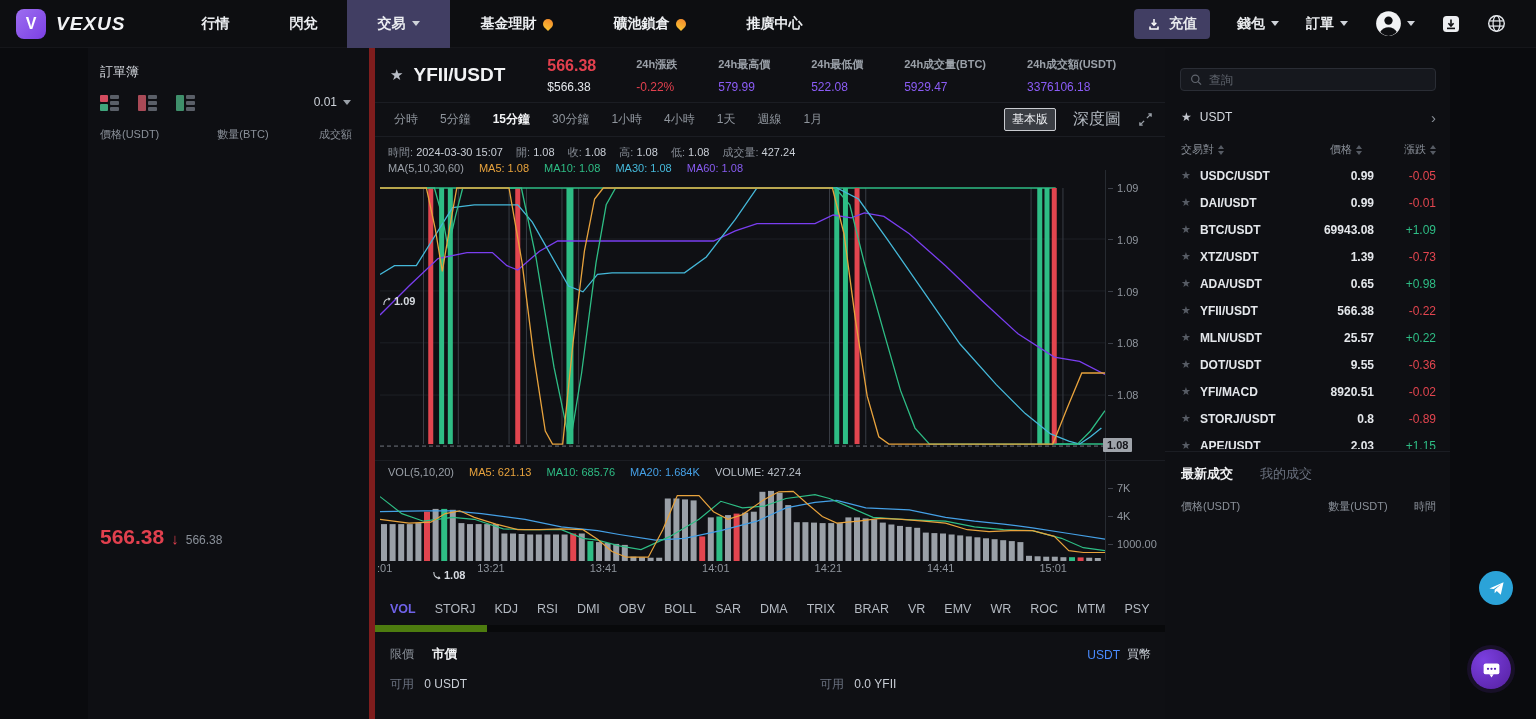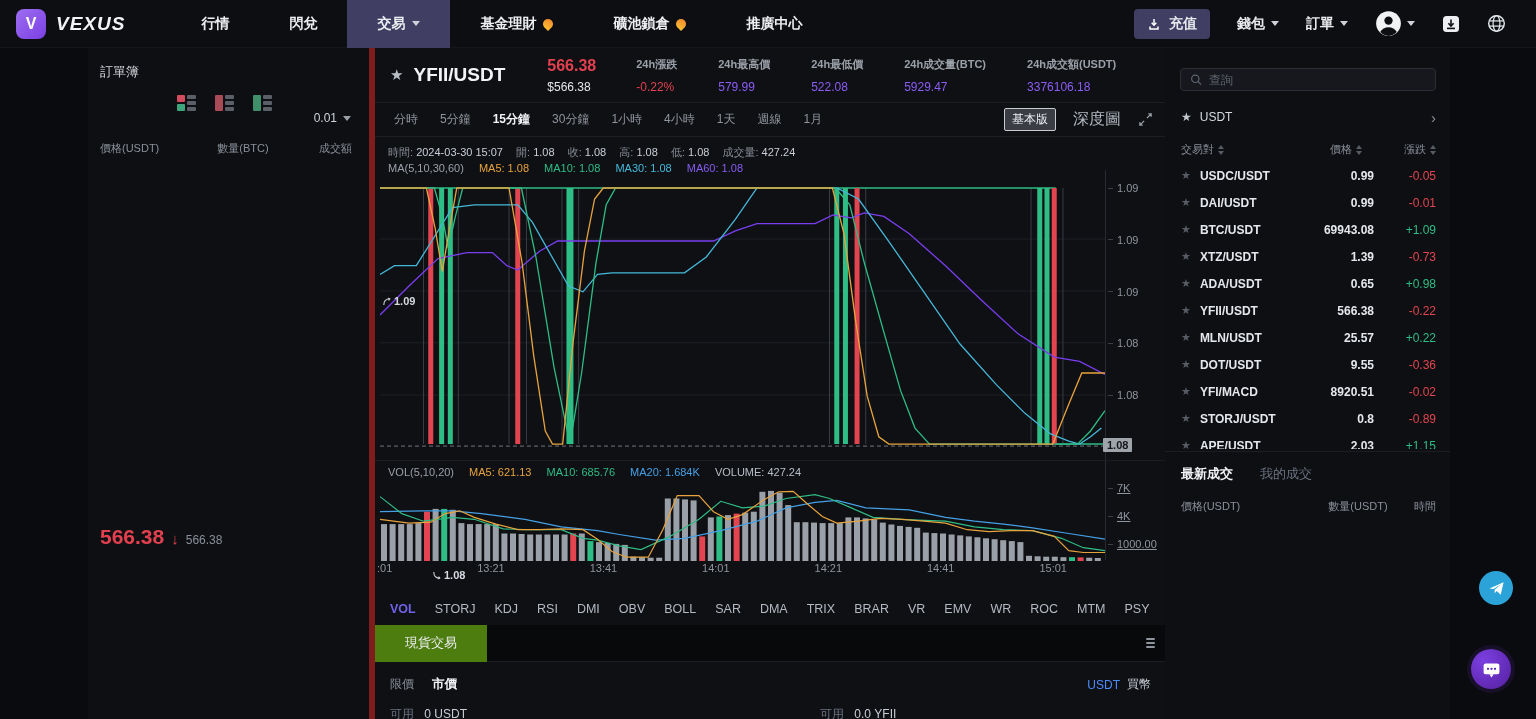--- a/index.html
+++ b/index.html
@@ -25,21 +25,21 @@
 .nav-right { margin-left:auto; display:flex; align-items:center; gap:27px; margin-right:30px; }
 .deposit-btn { display:flex; align-items:center; gap:8px; background:#413e63; border-radius:4px;
   height:30px; padding:0 13px; font-size:14px; font-weight:bold; cursor:pointer; }
 .nav-link { display:flex; align-items:center; gap:6px; font-size:14px; font-weight:bold; cursor:pointer; }
 .icon-btn { display:flex; align-items:center; gap:5px; cursor:pointer; }
 
 
 .orderbook { position:absolute; left:88px; top:48px; width:287px; height:671px;
   background:#0e0f13; border-right:6px solid #7f1d1d; }
 .ob-title { font-size:13px; color:#d6dae0; padding:15px 12px 0 12px; }
-.ob-tools { display:flex; align-items:center; margin:14px 18px 0 12px;flex-direction:column; }
+.ob-tools { display:flex; align-items:flex-start; margin:14px 18px 0 12px; }
 .ob-icons { display:flex; gap:17px; }
 .ob-icon { width:21px; height:16px; display:flex; gap:2px; cursor:pointer; }
 .ob-icon .lc { width:8px; display:flex; flex-direction:column; gap:2px; }
 .ob-icon .lc i { flex:1; border-radius:1px; }
 .ob-icon .rc { width:9px; display:flex; flex-direction:column; gap:2px; }
 .ob-icon .rc i { flex:1; background:#5a5f68; border-radius:1px; }
 .cell-r { background:#d24b5e; } .cell-g { background:#3fa57c; }
 .cell-r-full { background:#a94a57; } .cell-g-full { background:#3f8f6b; }
 .ob-prec { margin-left:auto; display:flex; align-items:center; gap:6px; color:#ced3da; cursor:pointer; }
 .ob-prec .caret { border-top-color:#9aa0a8; }
@@ -90,38 +90,38 @@
 .last-tag { position:absolute; left:728px; top:390px; background:#9fa4ab; color:#14151a;
   font-size:11px; font-weight:bold; padding:1px 4px; border-radius:1px; }
 .hl-marker { position:absolute; display:flex; align-items:center; gap:3px; font-size:11px;
   color:#d6dae0; font-weight:bold; }
 .marker-high { left:7px; top:125px; } .marker-low { left:57px; top:399px; }
 
 .vol-chart { position:absolute; left:0; top:412px; width:790px; height:100px; border-top:1px solid #1b1d23; }
 .vol-header { padding:5px 0 0 13px; font-size:11px; }
 .vol-lab { color:#9aa0a8; margin-right:12px; } .vol-val { color:#b9bfc7; }
 #vol-svg { position:absolute; left:5px; top:28px; }
-.vol-ticks .ytick { position:absolute; left:733px;text-decoration:underline; }
+.vol-ticks .ytick { position:absolute; left:733px; }
 
 .x-axis { position:absolute; left:2px; top:514px; width:690px; display:flex; justify-content:space-between; }
 .x-axis span { font-size:11px; color:#8f959d; }
 
 .indicators { position:absolute; left:0; top:544px; width:790px; height:33px; display:flex;
   align-items:center; padding-left:15px; }
 .ind { margin-right:19px; font-size:12.5px; color:#b4bac2; cursor:pointer; }
 .ind.active { color:#6f62e8; font-weight:bold; }
 
 .spot-row { position:absolute; left:0; top:577px; width:790px; height:37px; background:#08090b;
   display:flex; align-items:center; border-bottom:1px solid #1b1d23; }
 .spot-tab { width:112px; height:37px; background:#4d7c0f; display:flex; align-items:center;
   justify-content:center; font-size:13px; color:#eceef1; cursor:pointer; }
 .menu-icon { margin-left:auto; margin-right:10px; display:flex; flex-direction:column; gap:2px; cursor:pointer; }
 .menu-icon i { width:9px; height:2px; background:#8f959d; border-radius:1px; }
 
-.trade-form { position:absolute; left:0; top:614px; width:790px; height:57px; background:#0f1014; }
+.trade-form { position:absolute; left:0; top:584px; width:790px; height:57px; background:#0f1014; }
 .tf-row1 { display:flex; align-items:center; padding:14px 14px 0 15px; }
 .ot-limit { color:#8a9099; font-size:12px; cursor:pointer; }
 .ot-market { color:#f2f3f5; font-size:12.5px; font-weight:bold; margin-left:18px; cursor:pointer; }
 .tf-row1 .right { margin-left:auto; display:flex; gap:7px; align-items:center; }
 .cur-usdt { color:#4a8cff; font-size:12px; cursor:pointer; }
 .buy-coin { color:#c3c8d0; font-size:12px; cursor:pointer; }
 .tf-row2 { position:relative; margin-top:13px; padding-left:15px; font-size:12px; }
 .avail-lab { color:#6b7280; margin-right:7px; } .avail-val { color:#c9ced6; }
 .avail-right { position:absolute; left:445px; top:0; }
 

